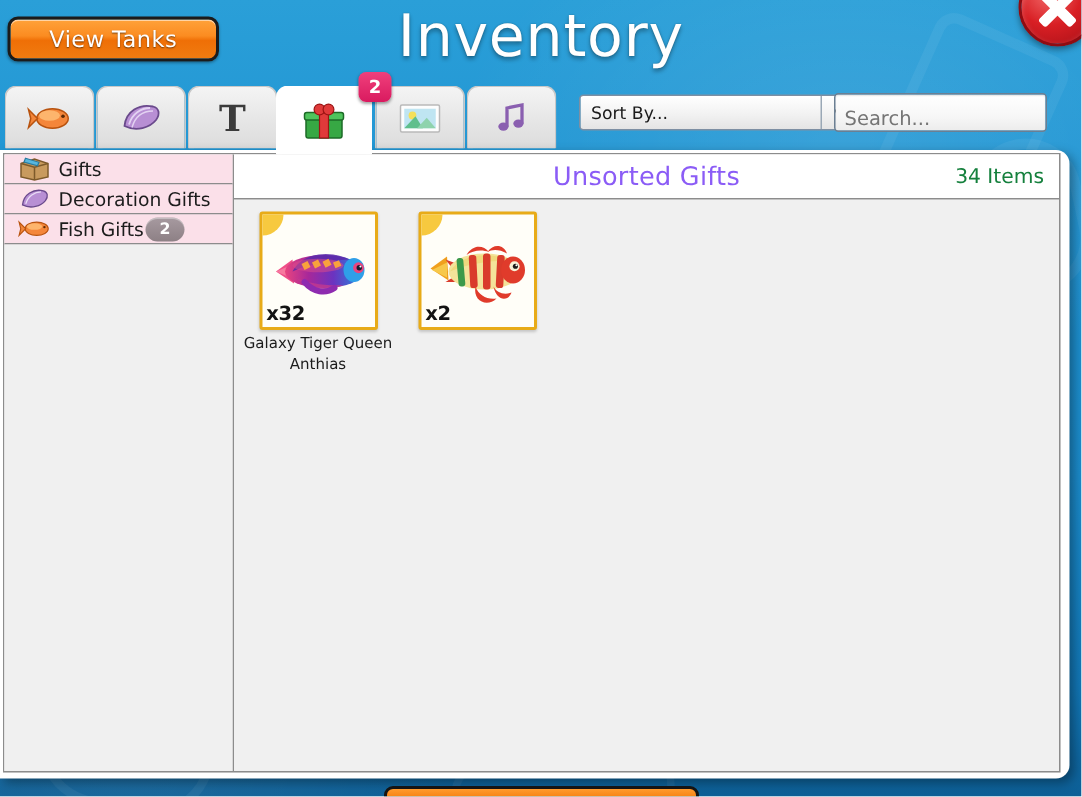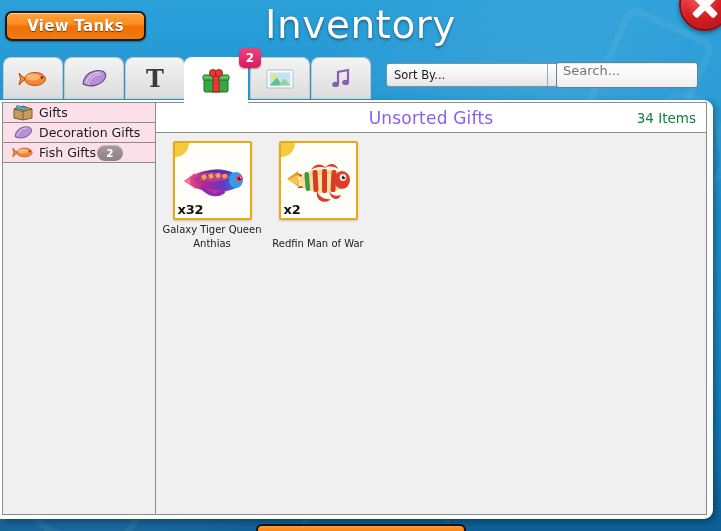--- a/index.html
+++ b/index.html
@@ -33,21 +33,21 @@
   #view-tanks {
     position: absolute; left: 5px; top: 11px;
     width: 141px; height: 30px;
     border: 2px solid #1b1b1b;
     border-radius: 7px;
     background: linear-gradient(180deg, #ffa23a 0%, #fb8c21 42%, #ef6f06 54%, #f07c11 100%);
     box-shadow: inset 0 1px 0 rgba(255,255,255,0.55), 0 1px 2px rgba(0,0,0,0.35);
     color: #fff;
     font-family: "DejaVu Sans", sans-serif;
     font-size: 15px;
-    font-weight: 700;
+    font-weight: 400;
     letter-spacing: 0.3px;
     text-shadow: 0 1px 1px rgba(0,0,0,0.55);
     cursor: pointer;
     display: flex; align-items: center; justify-content: center;
   }
   #page-title {
     position: absolute; left: 0; top: 2px; width: 721px;
     text-align: center;
     font-family: "DejaVu Sans", sans-serif;
     font-size: 39px;
@@ -123,21 +123,21 @@
     border-left: 1px solid #9aa8b6;
     display: flex; align-items: center; justify-content: center;
     font-size: 10px; color: #222;
   }
   #search-box {
     position: absolute; left: 556px; top: 62px;
     width: 142px; height: 26px;
     background: linear-gradient(180deg, #ffffff 0%, #f7f7f7 60%, #ececec 100%);
     border: 1px solid #6b7f93;
     border-radius: 3px;
-    display: flex; align-items: flex-start;
+    display: flex; align-items: flex-end;
     box-shadow: inset 0 1px 1px rgba(0,0,0,0.10);
   }
   #search-input {
     flex: 1; border: none; outline: none; background: transparent;
     font-size: 13px; color: #3a3a3a;
     font-family: "DejaVu Sans", sans-serif;
     padding-left: 6px;
   }
 
   
@@ -455,21 +455,20 @@
                 <path d="M36 48 C34 58 44 62 50 56 C44 57 38 54 36 48 Z" fill="#e03b2b"></path>
                 <path d="M48 48 C50 58 58 58 60 52 C55 54 50 52 48 48 Z" fill="#e03b2b"></path>
                 <ellipse cx="61" cy="37" rx="8" ry="9" fill="#e03b2b"></ellipse>
                 <circle cx="62" cy="34.5" r="3.4" fill="#f7f2d8"></circle>
                 <circle cx="62.6" cy="34.5" r="1.7" fill="#1b1b1b"></circle>
                 <circle cx="63.3" cy="33.8" r="0.7" fill="#ffffff"></circle>
               </svg>
               <span class="corner"></span>
               <span class="qty">x2</span>
             </div>
-            <div class="item-label">Redfin Man of War</div>
           </div>
 
         </div>
       </div>
     </div>
   </div>
 
   <div id="bottom-bar"></div>
 
 </div>

